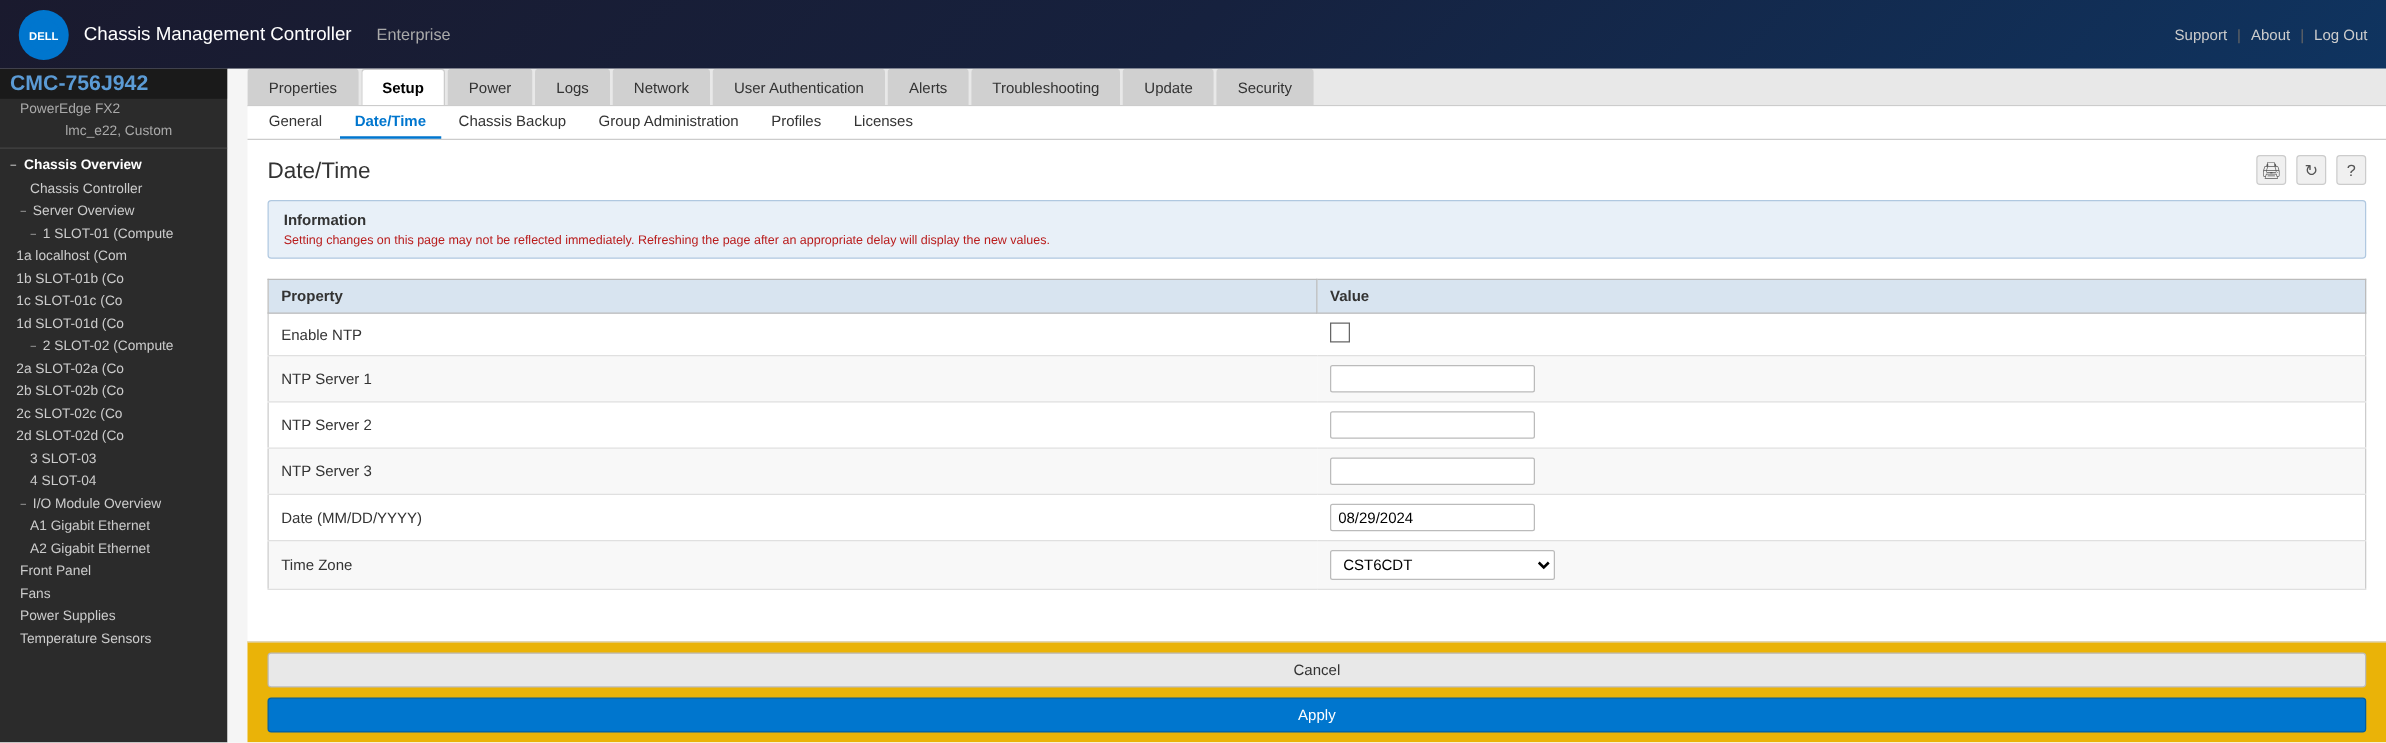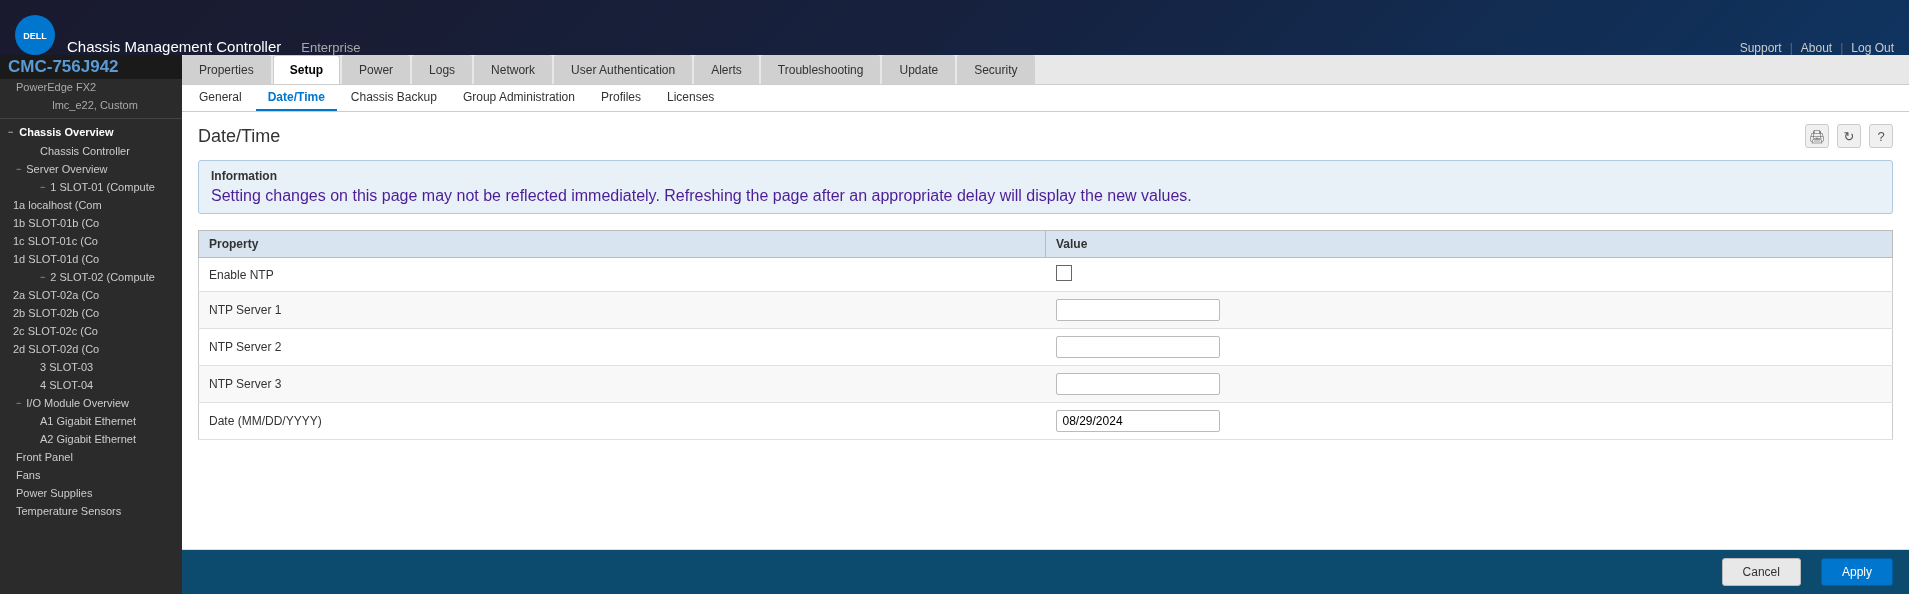--- a/index.html
+++ b/index.html
@@ -3,21 +3,21 @@
   <meta charset="utf-8">
   <style>
     * { margin: 0; padding: 0; box-sizing: border-box; }
     body { font-family: Arial, sans-serif; font-size: 12px; background: #f0f0f0; width: 1909px; height: 594px; overflow: hidden; }
 
     
     .header {
       background: linear-gradient(135deg, #1a1a2e 0%, #16213e 50%, #0f3460 100%);
       height: 55px;
       display: flex;
-      align-items: flex-end;
+      align-items: center;
       padding: 0 15px;
       color: white;
     }
     .header-logo {
       width: 40px; height: 40px;
       background: #0076ce;
       border-radius: 50%;
       display: flex; align-items: center; justify-content: center;
       margin-right: 12px;
       font-weight: bold; font-size: 10px; color: white;
@@ -56,29 +56,29 @@
     }
     .sidebar-item {
       padding: 3px 8px;
       cursor: pointer;
       white-space: nowrap;
       overflow: hidden;
       text-overflow: ellipsis;
     }
     .sidebar-group { padding: 4px 8px; color: #aaa; display: flex; align-items: center; gap: 4px; }
     .sidebar-indent1 { padding-left: 16px; }
-    .sidebar-indent2 { padding-left: 24px; margin-left: 16px; }
+    .sidebar-indent2 { padding-left: 24px; }
     .sidebar-indent3 { padding-left: 13px; }
     .sidebar-sep { border-top: 1px solid #444; margin: 3px 0; }
 
     .tree-icon { font-size: 9px; color: #888; margin-right: 2px; }
     .minus { color: #aaa; }
 
     
-    .main { flex: 1; background: #f5f5f5; display: flex; flex-direction: column; overflow: hidden; }
+    .main { flex: 1; background: #f5f5f5; display: flex; flex-direction: column; overflow: hidden; padding-left: 16px; }
 
     
     .nav-tabs {
       background: #e8e8e8;
       border-bottom: 1px solid #ccc;
       display: flex;
       align-items: flex-end;
       padding: 0 0 0 0;
     }
     .nav-tab {
@@ -150,21 +150,21 @@
 
     
     .info-box {
       background: #e8f0f8;
       border: 1px solid #b0c8e0;
       border-radius: 3px;
       padding: 8px 12px;
       margin-bottom: 16px;
     }
     .info-box-title { font-weight: bold; color: #333; margin-bottom: 4px; font-size: 12px; }
-    .info-box-text { color: #4c1d95; font-size: 16px; }
+    .info-box-text { color: #b91c1c; font-size: 10px; }
 
     
     .data-table {
       width: 100%;
       border-collapse: collapse;
       border: 1px solid #ccc;
     }
     .data-table thead tr {
       background: #d8e4f0;
     }
@@ -207,26 +207,27 @@
     .checkbox-cell {
       width: 16px; height: 16px;
       border: 1px solid #666;
       background: #fff;
       display: inline-block;
       cursor: pointer;
     }
 
     
     .footer-bar {
-      background: #0c4a6e;
+      background: #eab308;
       border-top: 1px solid #ddd;
       padding: 8px 16px;
       display: flex;
       justify-content: flex-end;
-      gap: 20px;
+      gap: 8px;
+      flex-direction: column;
     }
     .btn {
       padding: 6px 20px;
       border-radius: 3px;
       font-size: 12px;
       cursor: pointer;
       border: 1px solid #bbb;
     }
     .btn-cancel { background: #e8e8e8; color: #333; }
     .btn-primary { background: #0076ce; color: #fff; border-color: #005fa3; }
@@ -386,20 +387,32 @@
             <td>
               <input type="text" class="form-input" value="" style="">
             </td>
           </tr>
           <tr>
             <td>Date (MM/DD/YYYY)</td>
             <td>
               <input type="text" class="form-input" value="08/29/2024" style="">
             </td>
           </tr>
+          <tr>
+            <td>Time Zone</td>
+            <td>
+              <select class="form-select">
+                <option value="CST6CDT">CST6CDT</option>
+                <option value="UTC">UTC</option>
+                <option value="EST5EDT">EST5EDT</option>
+                <option value="MST7MDT">MST7MDT</option>
+                <option value="PST8PDT">PST8PDT</option>
+              </select>
+            </td>
+          </tr>
         </tbody>
       </table>
     </div>
 
     <div class="footer-bar">
       <button class="btn btn-cancel">Cancel</button>
       <button class="btn btn-primary">Apply</button>
     </div>
   </div>
 </div>

